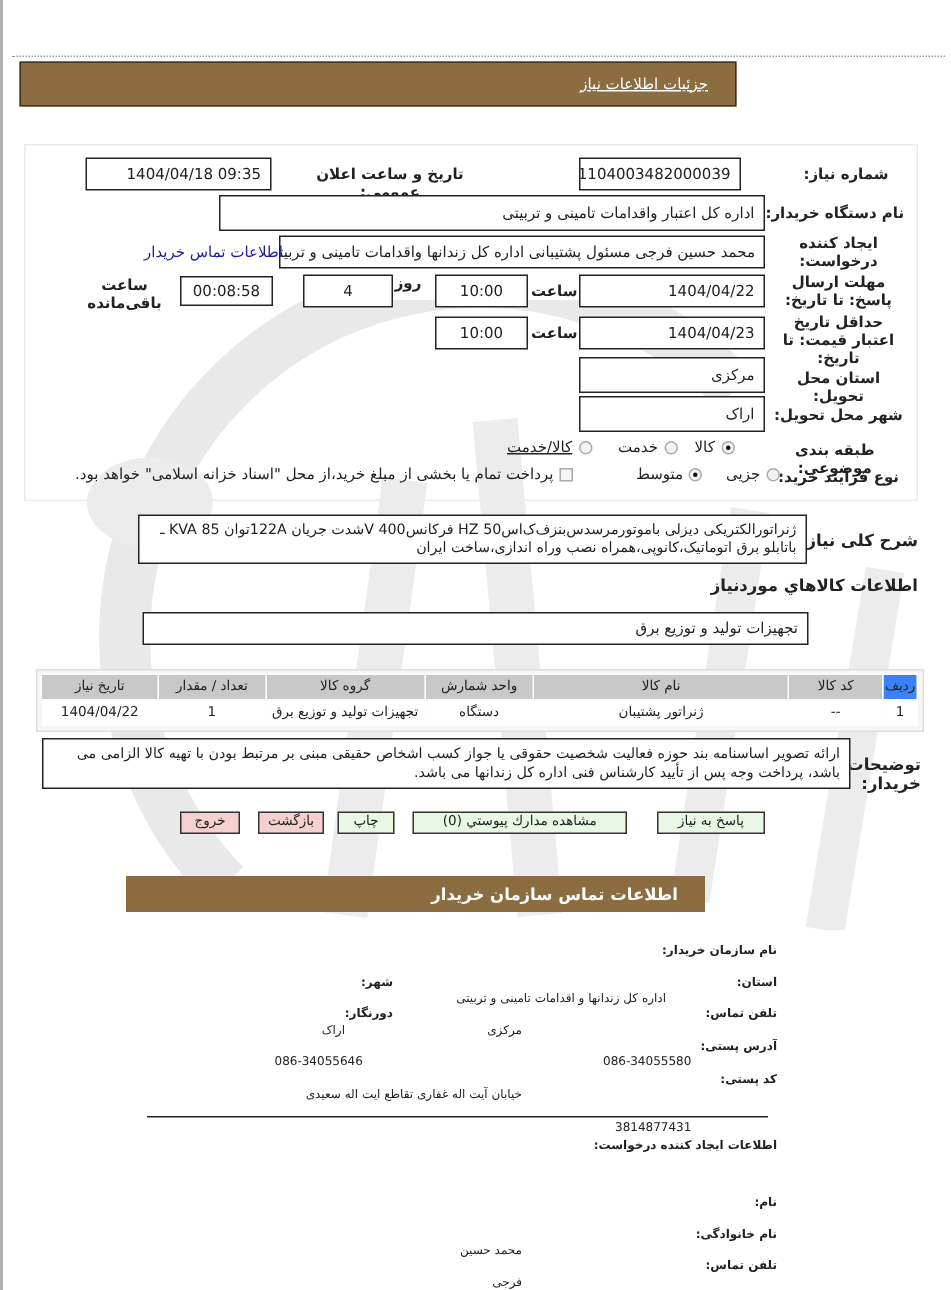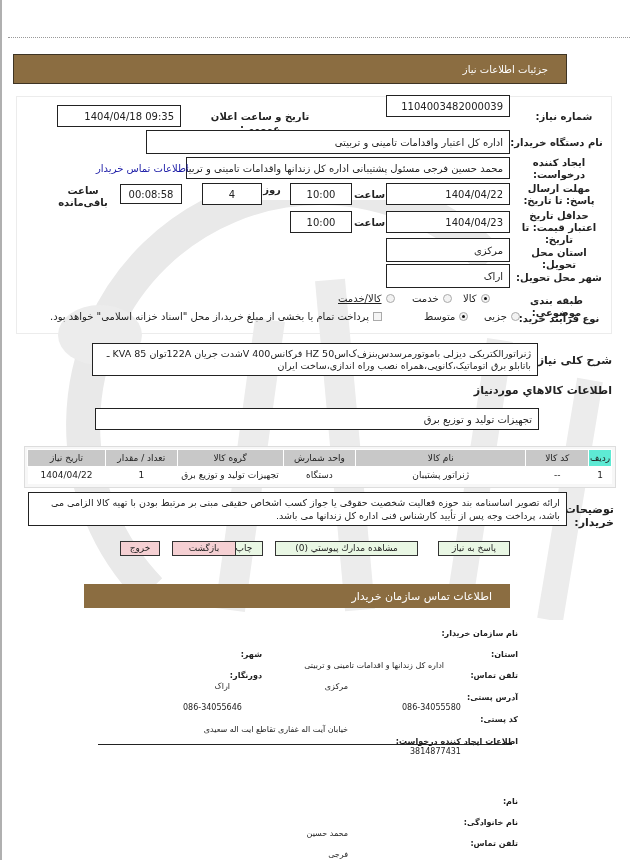--- a/index.html
+++ b/index.html
@@ -9,22 +9,22 @@
   .dotted-sep { position: absolute; left: 8px; right: 4px; top: 37px; border-top: 1px dotted #999; }
 
   
   .watermark { position: absolute; left: 30px; top: 200px; width: 580px; height: 420px; pointer-events: none; }
   .watermark svg { width: 100%; height: 100%; }
 
   .section-header {
     position: absolute; background: #8b6d41; color: #fff; direction: rtl;
     font-size: 10px; padding-right: 18px; display: flex; align-items: center;
   }
-  .hdr-main { left: 13px; top: 54px; width: 554px; height: 30px; border: 1px solid #3e3424; }
-  .hdr-contact { left: 84px; top: 584px; width: 426px; height: 24px; font-weight: normal; font-size: 11px; }
+  .hdr-main { left: 13px; top: 41px; width: 478px; height: 30px; border: 1px solid #3e3424; text-decoration: underline; }
+  .hdr-contact { left: 84px; top: 584px; width: 386px; height: 24px; font-weight: bold; font-size: 11px; }
 
   .panel { position: absolute; left: 16px; top: 96px; width: 596px; height: 238px; border: 1px solid #ececec; }
 
   .lbl { position: absolute; direction: rtl; text-align: center; font-size: 10px; color: #222; line-height: 12px; font-weight: bold; }
   .box { position: absolute; border: 1px solid #222; background: #fff; direction: rtl; font-size: 10px;
          display: flex; align-items: center; padding: 0 6px; white-space: nowrap; overflow: hidden; }
   .box.ltr { direction: ltr; justify-content: flex-end; }
   .link { position: absolute; color: #1a1aa6; direction: rtl; font-size: 10px; }
 
   .radio { display: inline-block; width: 9px; height: 9px; border-radius: 50%; border: 1px solid #aaa; background: #f3f3f3; vertical-align: middle; position: relative; }
@@ -65,21 +65,21 @@
   </svg>
 </div>
 
 <div class="section-header hdr-main">
   <span>جزئیات اطلاعات نیاز</span>
 </div>
 
 <div class="panel"></div>
 
 <div class="lbl" style="right:30px; top:111px; width:80px;">شماره نیاز:</div>
-<div class="box ltr" style="left:386px; top:95px; width:124px; height:22px;">1104003482000039</div>
+<div class="box ltr" style="left:386px; top:105px; width:108px; height:22px;">1104003482000039</div>
 <div class="lbl" style="left:195px; top:111px; width:130px;">تاریخ و ساعت اعلان عمومی:</div>
 <div class="box ltr" style="left:57px; top:105px; width:124px; height:22px;">1404/04/18 09:35</div>
 
 <div class="lbl" style="right:30px; top:137px; width:95px;">نام دستگاه خریدار:</div>
 <div class="box" style="left:146px; top:130px; width:364px; height:24px;">اداره کل اعتبار واقدامات تامینی و تربیتی</div>
 
 <div class="lbl" style="right:30px; top:157px; width:90px;">ایجاد کننده درخواست:</div>
 <div class="box" style="left:186px; top:157px; width:324px; height:22px;">محمد حسین فرجی مسئول پشتیبانی اداره کل زندانها واقدامات تامینی و تربیتی</div>
 <div class="link" style="left:96px; top:163px;">اطلاعات تماس خریدار</div>
 
@@ -136,21 +136,21 @@
 
 <div class="bold-lbl" style="right:22px; top:384px;">اطلاعات کالاهاي موردنياز</div>
 
 <div class="bold-lbl" style="right:22px; top:414px;margin-top:36px;">گروه‌کالا:</div>
 <div class="box" style="left:95px; top:408px; width:444px; height:22px;">تجهیزات تولید و توزیع برق</div>
 
 <div class="table-frame"></div>
 <table class="items">
   <thead>
     <tr>
-      <th style="width:20px;background:#5eead4;">ردیف</th>
+      <th style="width:20px;background:#3b82f6;">ردیف</th>
       <th style="width:58px;">کد کالا</th>
       <th style="width:157px;">نام کالا</th>
       <th style="width:67px;">واحد شمارش</th>
       <th style="width:98px;">گروه کالا</th>
       <th style="width:66px;">تعداد / مقدار</th>
       <th style="width:72px;">تاریخ نیاز</th>
     </tr>
   </thead>
   <tbody>
     <tr>
@@ -164,21 +164,21 @@
     </tr>
   </tbody>
 </table>
 
 <div class="bold-lbl" style="right:20px; top:503px; width:50px; line-height:13px; font-size:11px;">توضیحات خریدار:</div>
 <div class="box" style="left:28px; top:492px; width:539px; height:34px; white-space:normal; line-height:13px; font-size:9.5px; align-items:center;">ارائه تصویر اساسنامه بند حوزه فعالیت شخصیت حقوقی یا جواز کسب اشخاص حقیقی مبنی بر مرتبط بودن با تهیه کالا الزامی می باشد، پرداخت وجه پس از تأیید کارشناس فنی اداره کل زندانها می باشد.</div>
 
 <div class="btn green" style="left:438px; top:541px; width:72px;">پاسخ به نیاز</div>
 <div class="btn green" style="left:275px; top:541px; width:143px;">مشاهده مدارك پيوستي (0)</div>
 <div class="btn green" style="left:225px; top:541px; width:38px;">چاپ</div>
-<div class="btn pink" style="left:172px; top:541px; width:64px;">بازگشت</div>
+<div class="btn pink" style="left:172px; top:541px; width:44px;">بازگشت</div>
 <div class="btn pink" style="left:120px; top:541px; width:40px;">خروج</div>
 
 <div class="section-header hdr-contact">
   <span>اطلاعات تماس سازمان خریدار</span>
 </div>
 
 <div class="c-lbl" style="right:116px; top:629px;">نام سازمان خریدار:</div>
 <div class="c-val" style="right:190px; top:629px;">اداره کل زندانها و اقدامات تامینی و تربیتی</div>
 
 <div class="c-lbl" style="right:116px; top:650px;">استان:</div>
@@ -192,21 +192,21 @@
 <div class="c-val ltr" style="left:183px; top:671px;">086-34055646</div>
 
 <div class="c-lbl" style="right:116px; top:693px;">آدرس پستی:</div>
 <div class="c-val" style="right:286px; top:693px;">خیابان آیت اله غفاری تقاطع ایت اله سعیدی</div>
 
 <div class="c-lbl" style="right:116px; top:715px;">کد پستی:</div>
 <div class="c-val ltr" style="left:410px; top:715px;">3814877431</div>
 
 <div class="hr-contact"></div>
 
-<div class="c-lbl" style="right:116px; top:737px;margin-left:40px;">اطلاعات ایجاد کننده درخواست:</div>
+<div class="c-lbl" style="right:116px; top:759px;margin-left:40px;">اطلاعات ایجاد کننده درخواست:</div>
 
 <div class="c-lbl" style="right:116px; top:797px;">نام:</div>
 <div class="c-val" style="right:286px; top:797px;">محمد حسین</div>
 
 <div class="c-lbl" style="right:116px; top:818px;">نام خانوادگی:</div>
 <div class="c-val" style="right:286px; top:818px;">فرجی</div>
 
 <div class="c-lbl" style="right:116px; top:839px;">تلفن تماس:</div>
 <div class="c-val ltr" style="left:402px; top:839px;">086-34055580</div>
 

